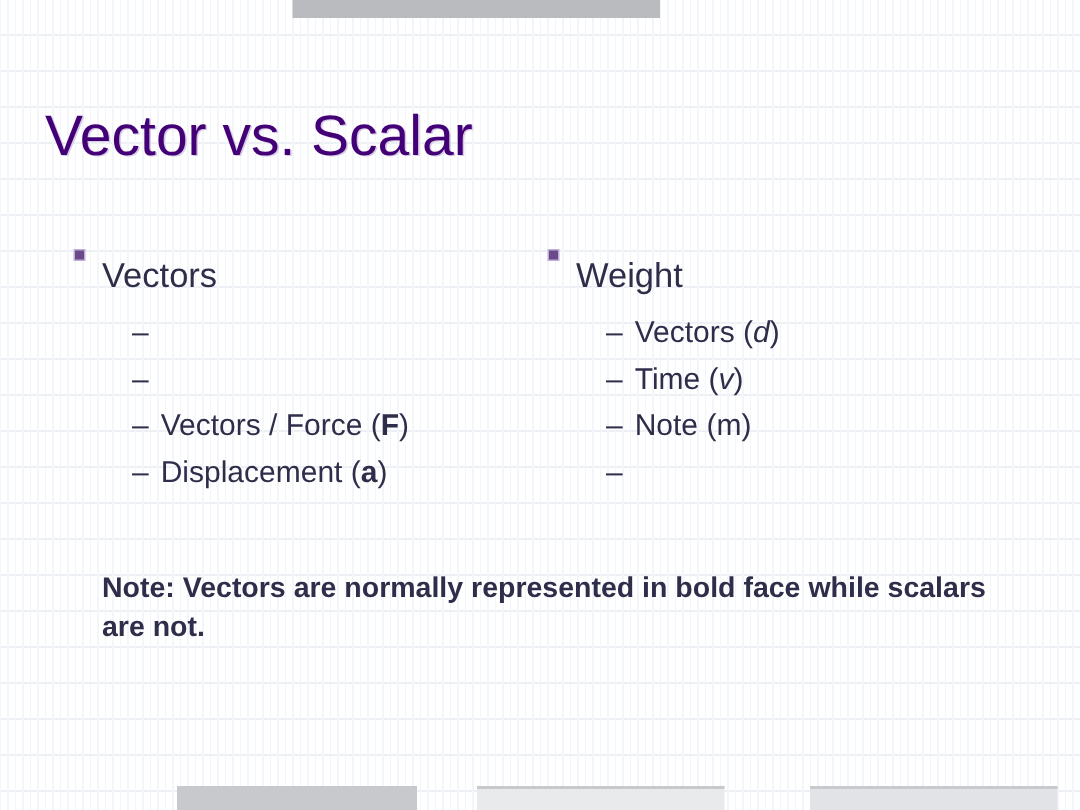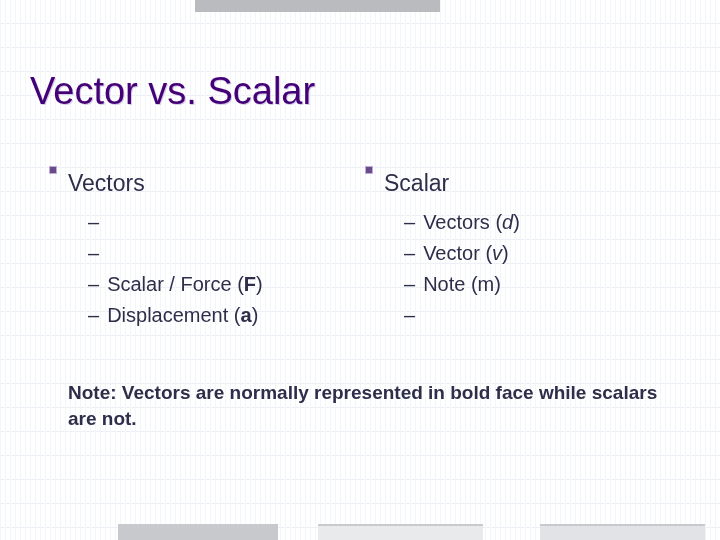--- a/index.html
+++ b/index.html
@@ -126,46 +126,46 @@
       </div>
       <div class="sub">
         <span class="dash">–</span>
       </div>
       <div class="sub">
         <span class="dash">–</span>
       </div>
       <div class="sub">
         <span class="dash">–</span>
         <span>
-          <span>Scalar / Force</span> (<span class="sym-b">F</span>)
+          <span>Vectors / Force</span> (<span class="sym-b">F</span>)
         </span>
       </div>
       <div class="sub">
         <span class="dash">–</span>
         <span>
           <span> Displacement</span> (<span class="sym-b">a</span>)
         </span>
       </div>
     </div>
 
     <div class="col">
       <div class="bullet-row">
         <span class="dot"></span>
-        <span>Scalar</span>
+        <span>Weight</span>
       </div>
       <div class="sub">
         <span class="dash">–</span>
         <span>
           <span>Vectors</span> (<span class="sym-i">d</span>)
         </span>
       </div>
       <div class="sub">
         <span class="dash">–</span>
         <span>
-          <span>Vector</span> (<span class="sym-i">v</span>)
+          <span>Time</span> (<span class="sym-i">v</span>)
         </span>
       </div>
       <div class="sub">
         <span class="dash">–</span>
         <span>
           <span>Note</span> (<span>m</span>)
         </span>
       </div>
       <div class="sub">
         <span class="dash">–</span>

